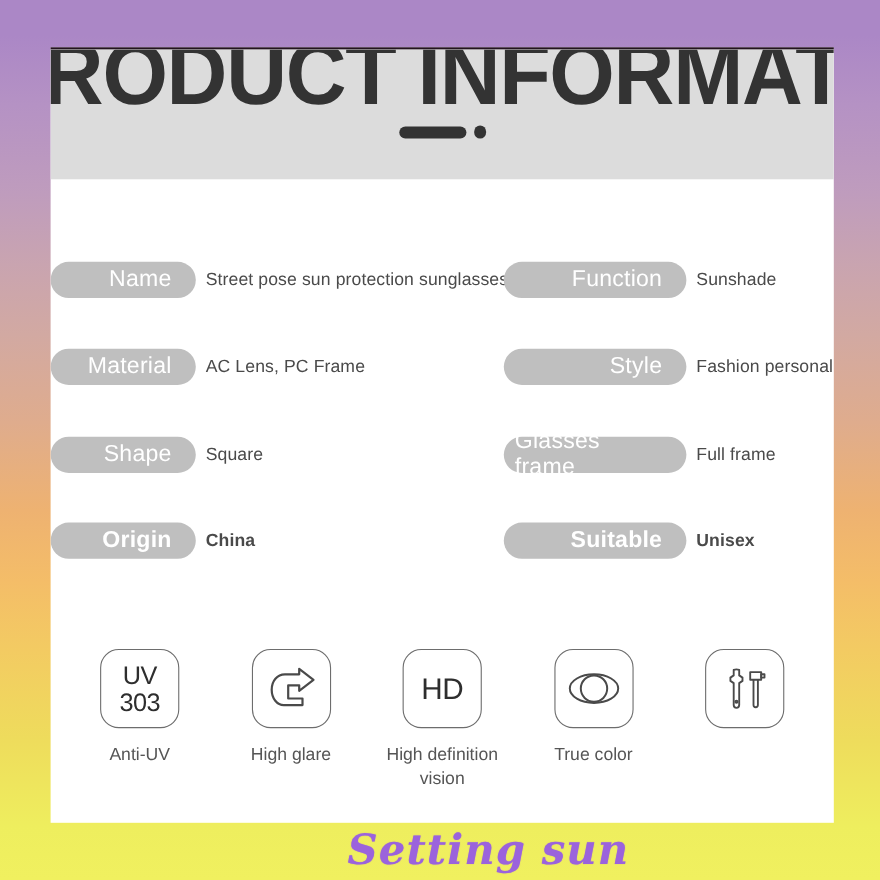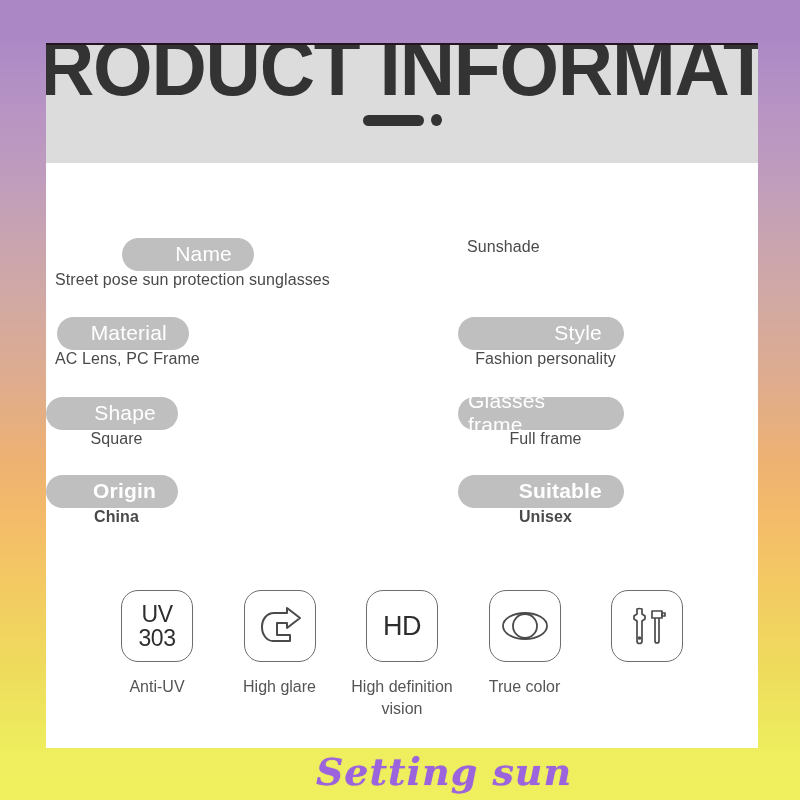--- a/index.html
+++ b/index.html
@@ -89,21 +89,20 @@
     border-radius: 50%;
     background: #333333;
   }
 
   
   .spec-row {
     position: absolute;
     display: flex;
     align-items: center;
     height: 33px;
-    flex-direction: column;
   }
   .pill {
     height: 33px;
     border-radius: 17px;
     background: #bfbfbf;
     color: #ffffff;
     font-size: 21px;
     display: flex;
     align-items: center;
     justify-content: center;
@@ -132,21 +131,21 @@
   .row4 { top: 430px; font-weight: bold; }
 
   
   #features {
     position: absolute;
     left: 0;
     top: 545px;
     width: 712px;
     display: flex;
     justify-content: space-between;
-    padding: 0 56px;
+    padding: 0 26px;
     box-sizing: border-box;
   }
   .feature {
     width: 110px;
     display: flex;
     flex-direction: column;
     align-items: center;
   }
   .feature-box {
     width: 72px;
@@ -232,20 +231,23 @@
   </div>
 
   <div class="spec-row col-left row4">
     <div class="pill">
         <span>Origin</span>
       </div>
     <div class="value">China</div>
   </div>
 
   <div class="spec-row col-right row1">
+    <div class="pill">
+        <span>Function</span>
+      </div>
     <div class="value">Sunshade</div>
   </div>
 
   <div class="spec-row col-right row2">
     <div class="pill">
         <span>Style</span>
       </div>
     <div class="value">Fashion personality</div>
   </div>
 

